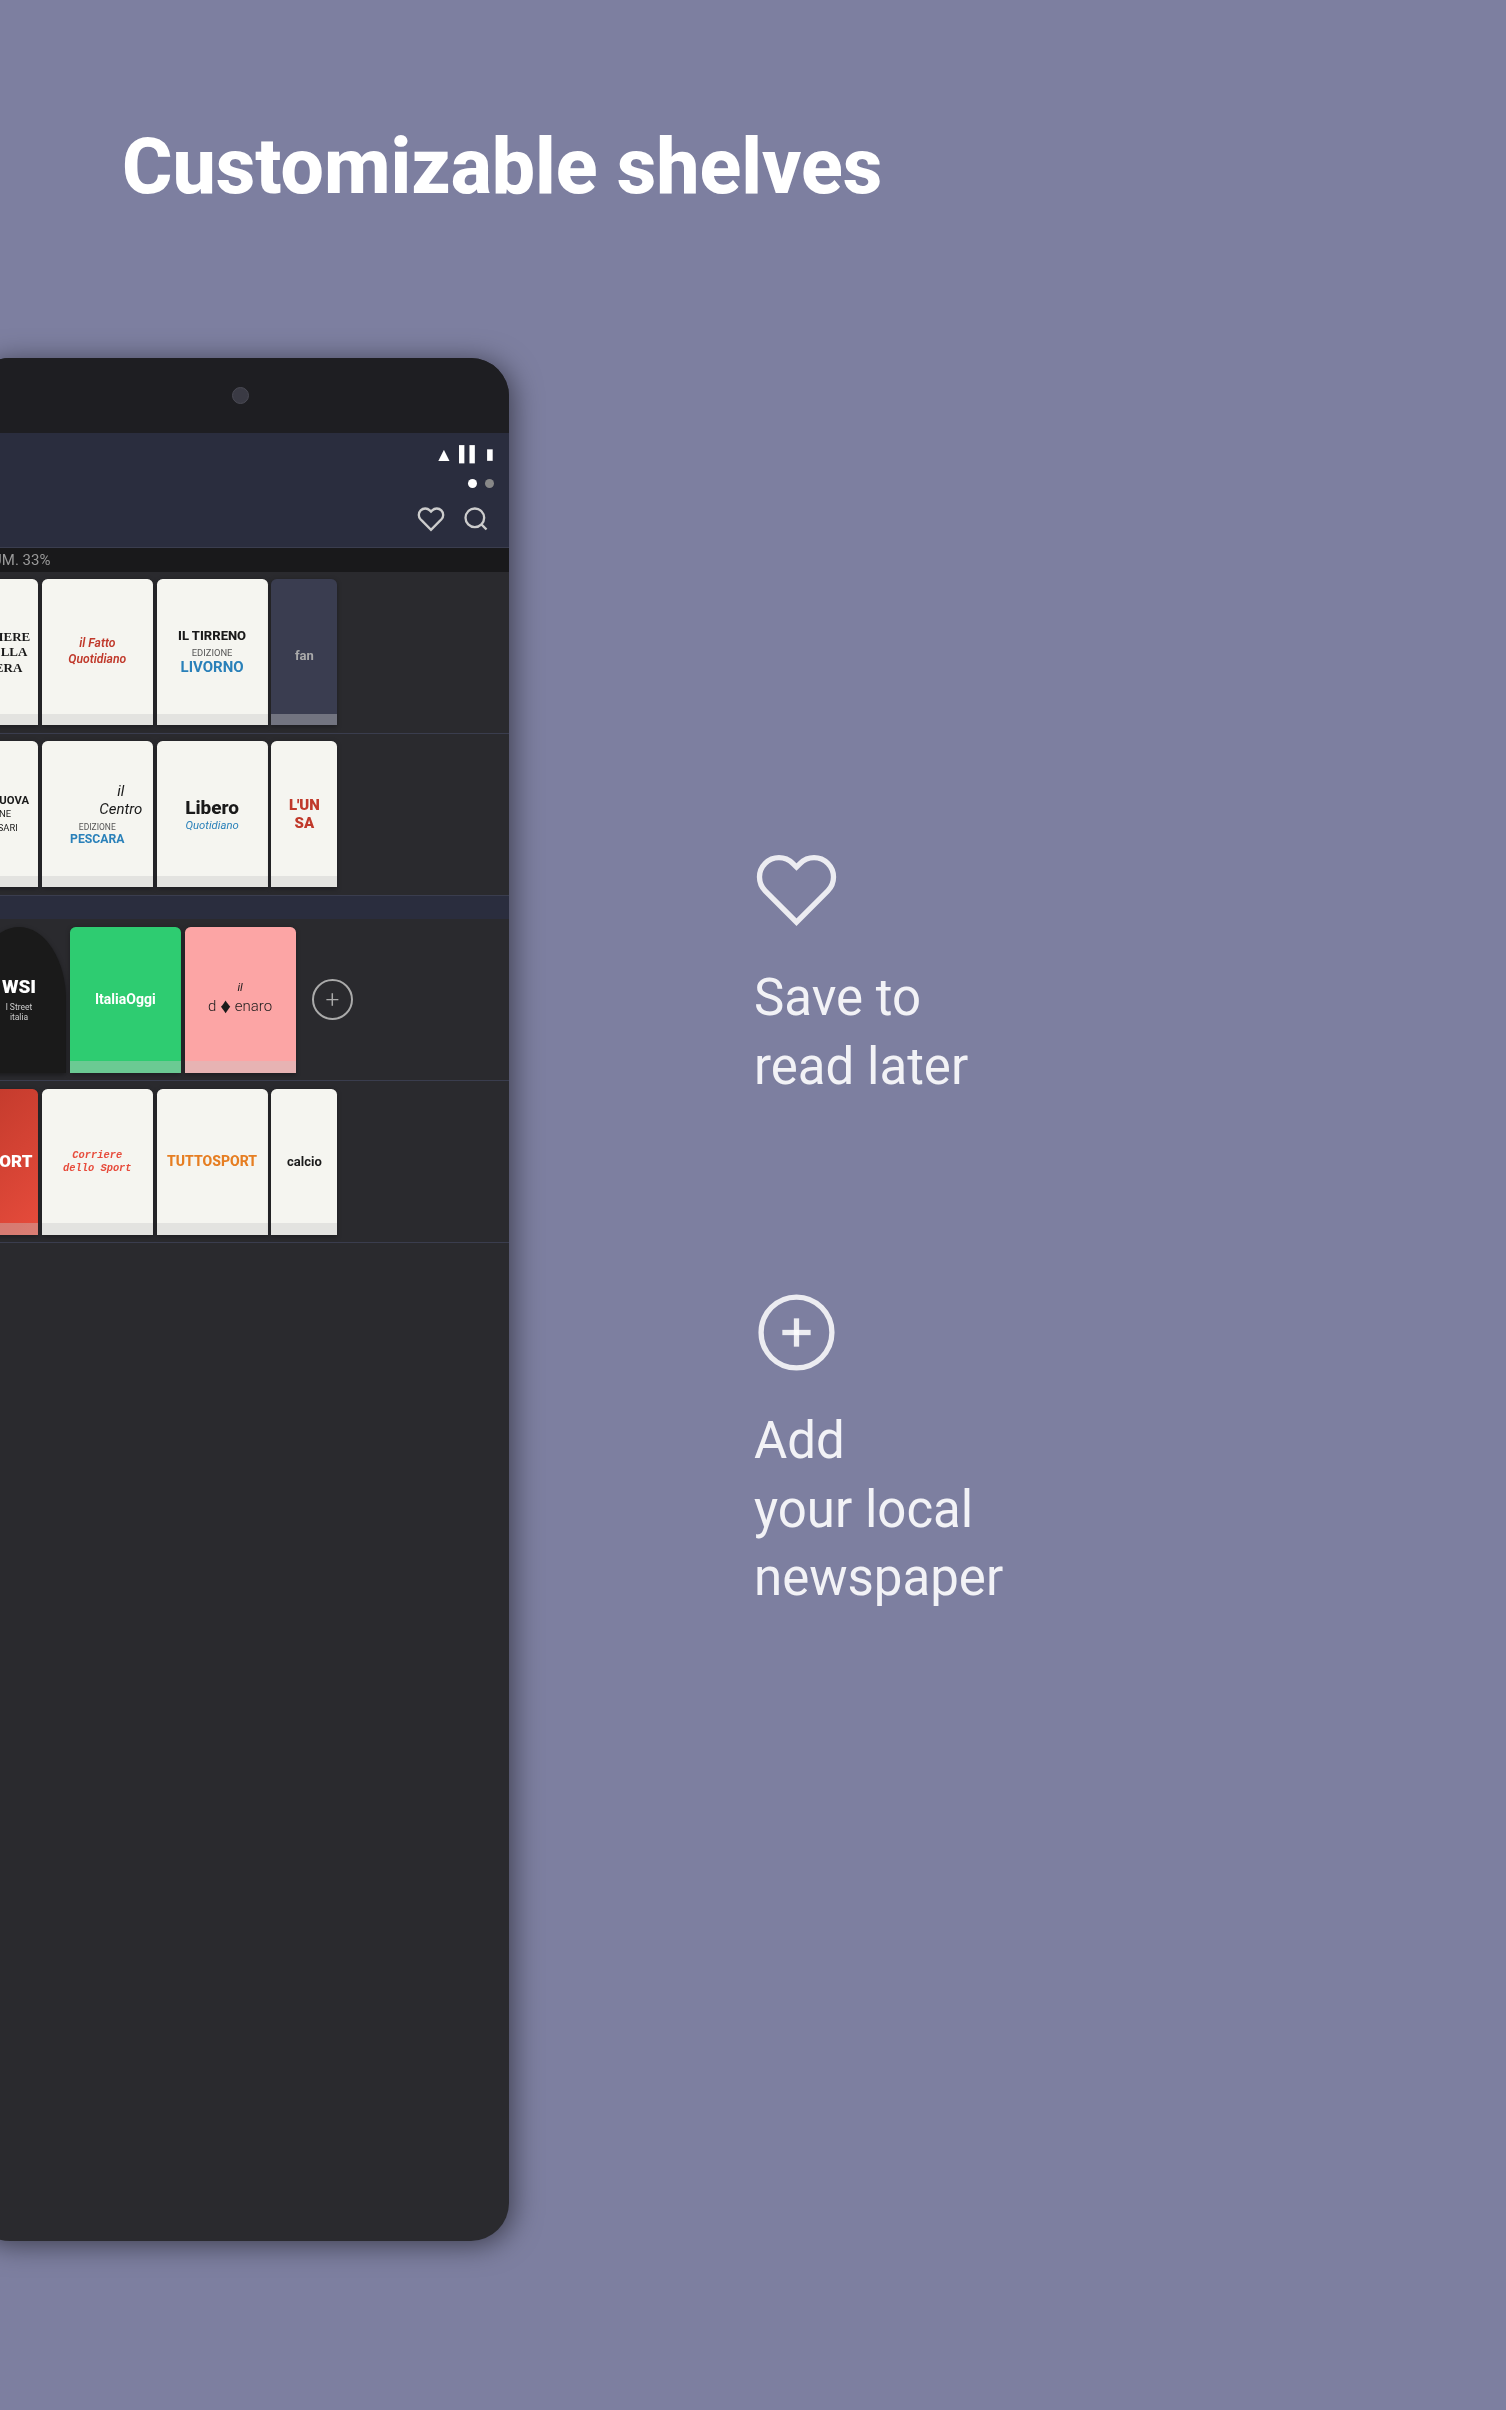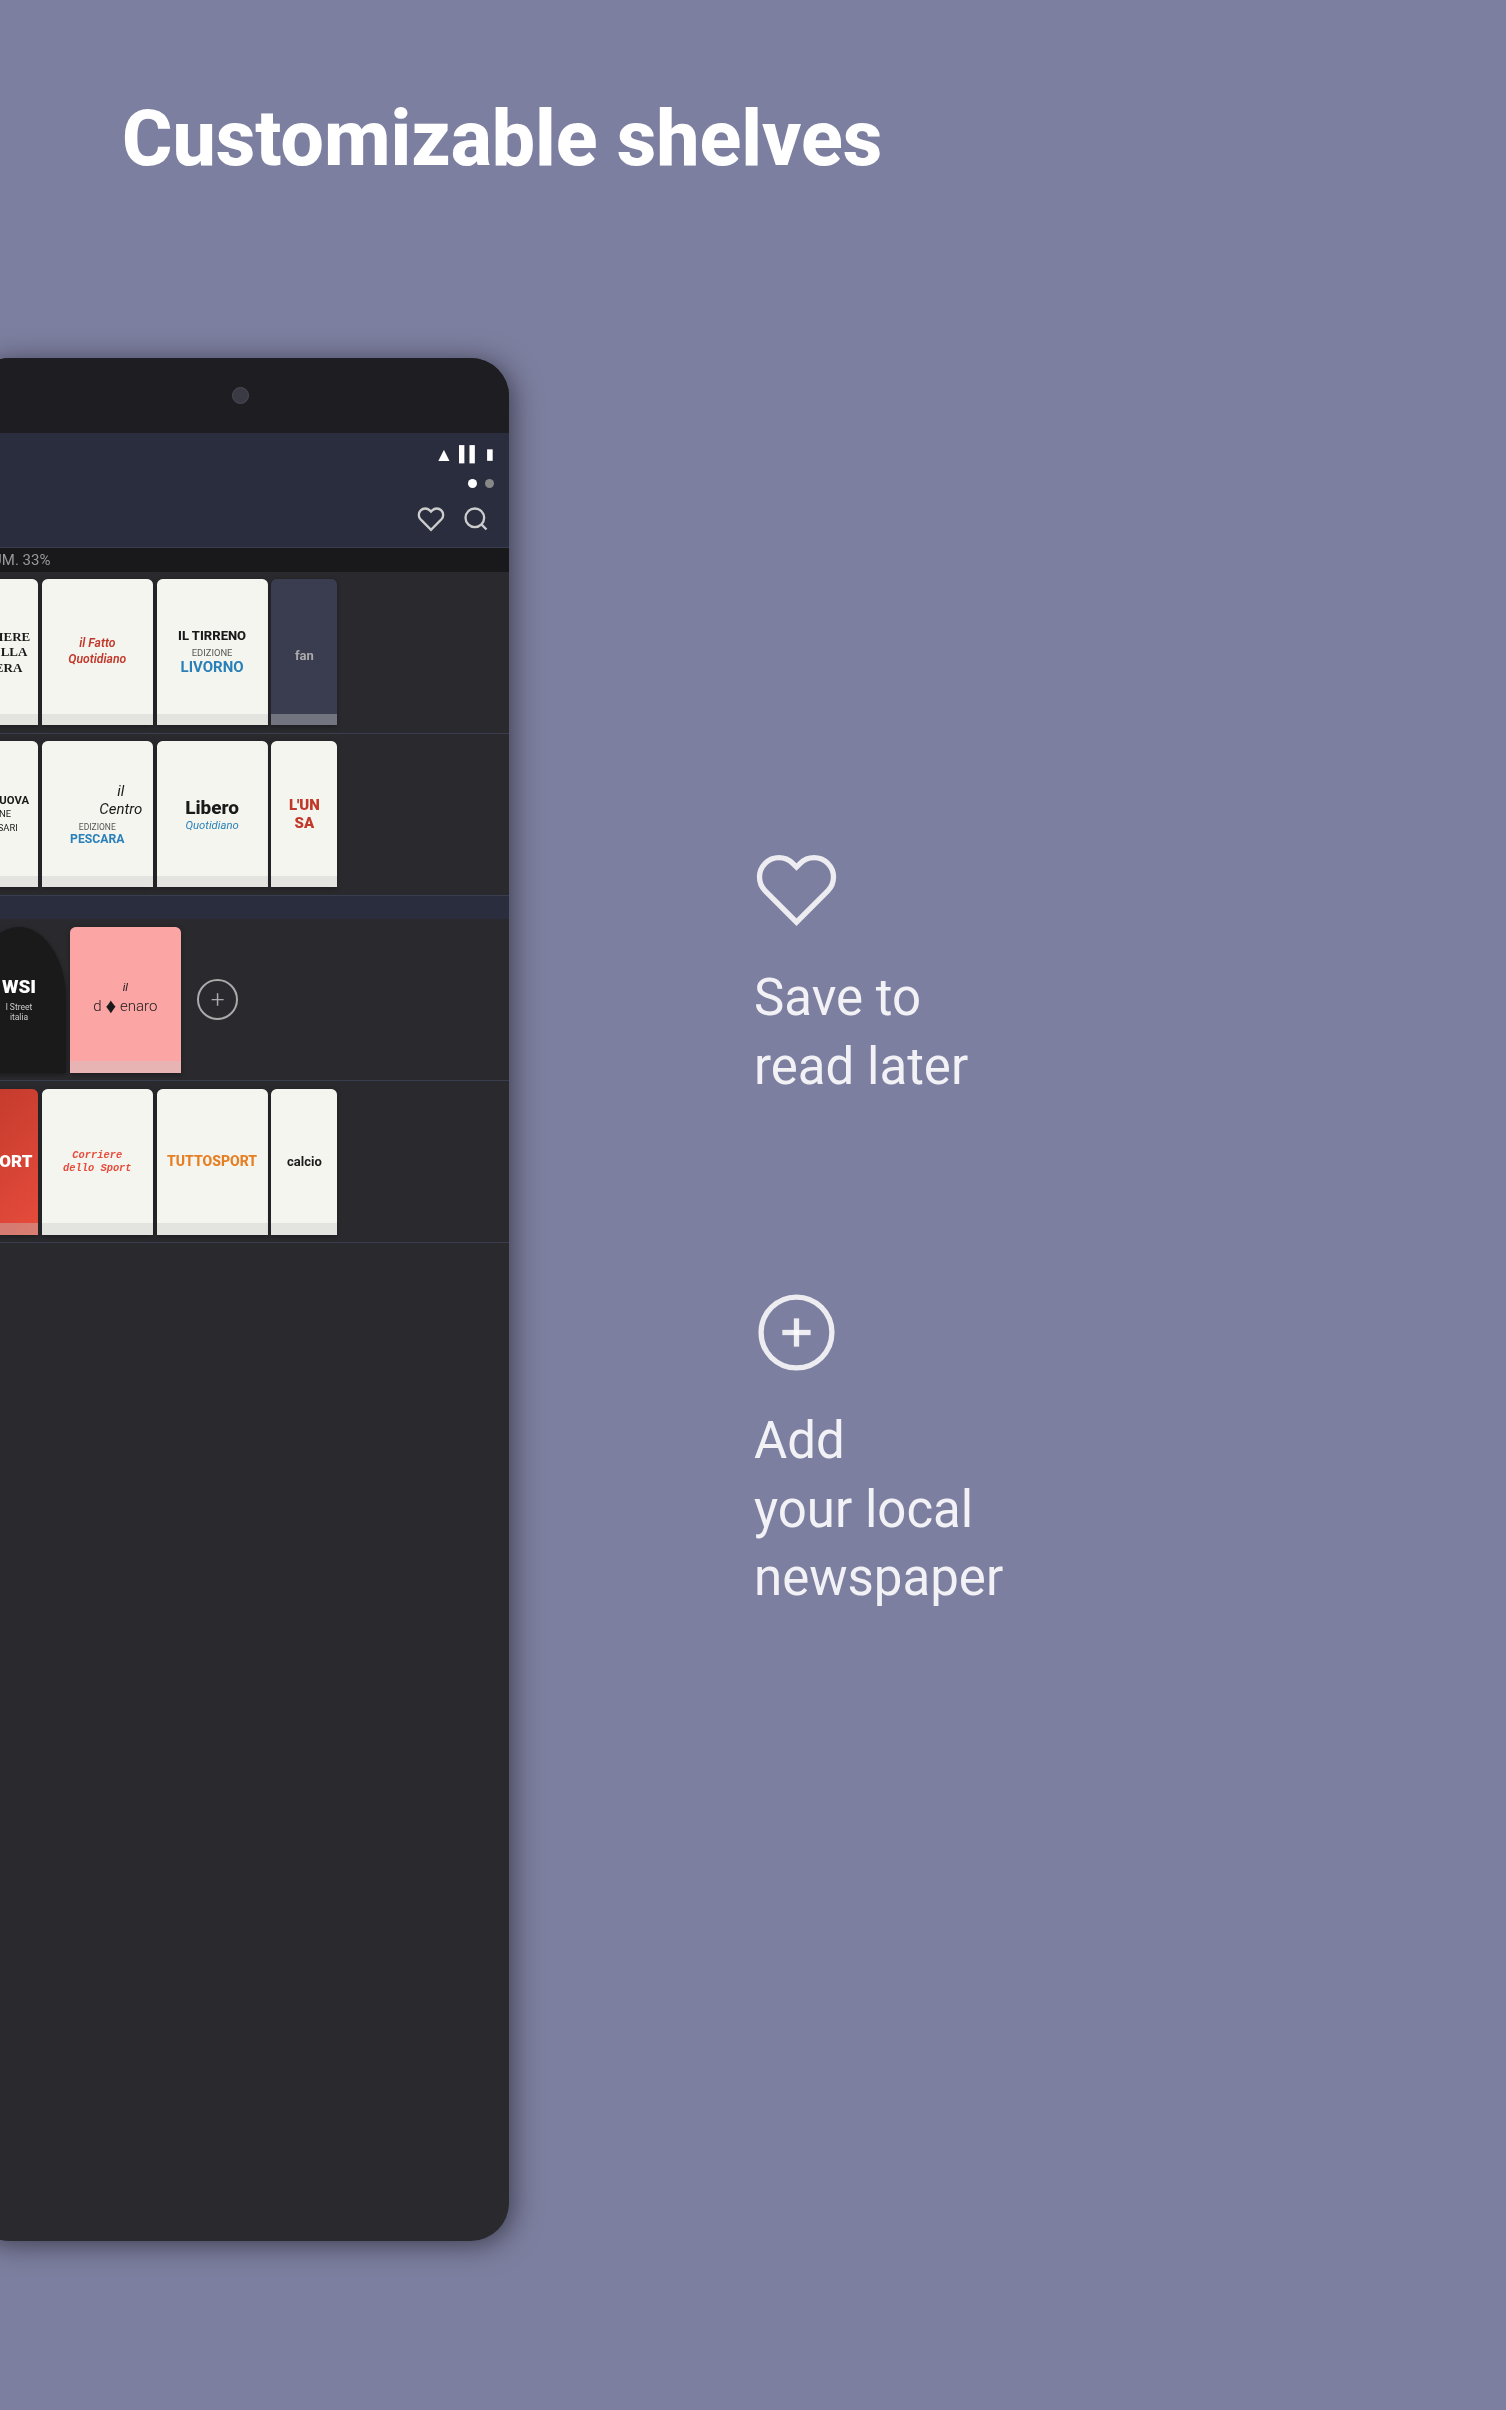--- a/index.html
+++ b/index.html
@@ -16,21 +16,21 @@
     .page-container {
       width: 100%;
       height: 100%;
       position: relative;
       background-color: #7d7fa0;
     }
 
     
     .header-section {
       position: absolute;
-      top: 97px;
+      top: 125px;
       left: 122px;
       right: 122px;
     }
 
     .main-title {
       font-size: 77px;
       font-weight: 800;
       color: #ffffff;
       line-height: 1.1;
       margin-bottom: 38px;
@@ -328,20 +328,23 @@
 
         <div style="background:#2a2d3e;padding:2.8px 7.5px;color:#777;font-size:15px;">6)</div>
 
         <div class="newspaper-shelf">
 
           <div style="width:94px;height:146px;background:#1a1a1a;border-radius:50% 50% 0 0;display:flex;flex-direction:column;align-items:center;justify-content:center;flex-shrink:0;box-shadow:0 1.9px 5.6px rgba(0,0,0,0.4);">
             <div style="color:#fff;font-size:19px;font-weight:900;text-align:center;line-height:1.1;">WSI</div>
             <div style="color:#ccc;font-size:8.5px;text-align:center;margin-top:3.8px;">l Street<br>italia</div>
           </div>
 
+          <div class="newspaper-card" style="background:#2ecc71;width:111px;">
+            <div class="newspaper-logo" style="color:#ffffff;font-size:14px;font-weight:700;text-align:center;">ItaliaOggi</div>
+          </div>
 
           <div class="newspaper-card" style="background:#fca5a5;width:111px;">
             <div style="text-align:center;padding:5.6px;">
               <div style="font-size:11.3px;font-style:italic;color:#1a1a1a;">il</div>
               <div style="font-size:15px;font-weight:300;color:#1a1a1a;display:flex;align-items:center;justify-content:center;gap:3.8px;">
                 <span>d</span>
                   <span style="font-size:21px;">♦</span>
                   <span>enaro</span>
               </div>
             </div>

